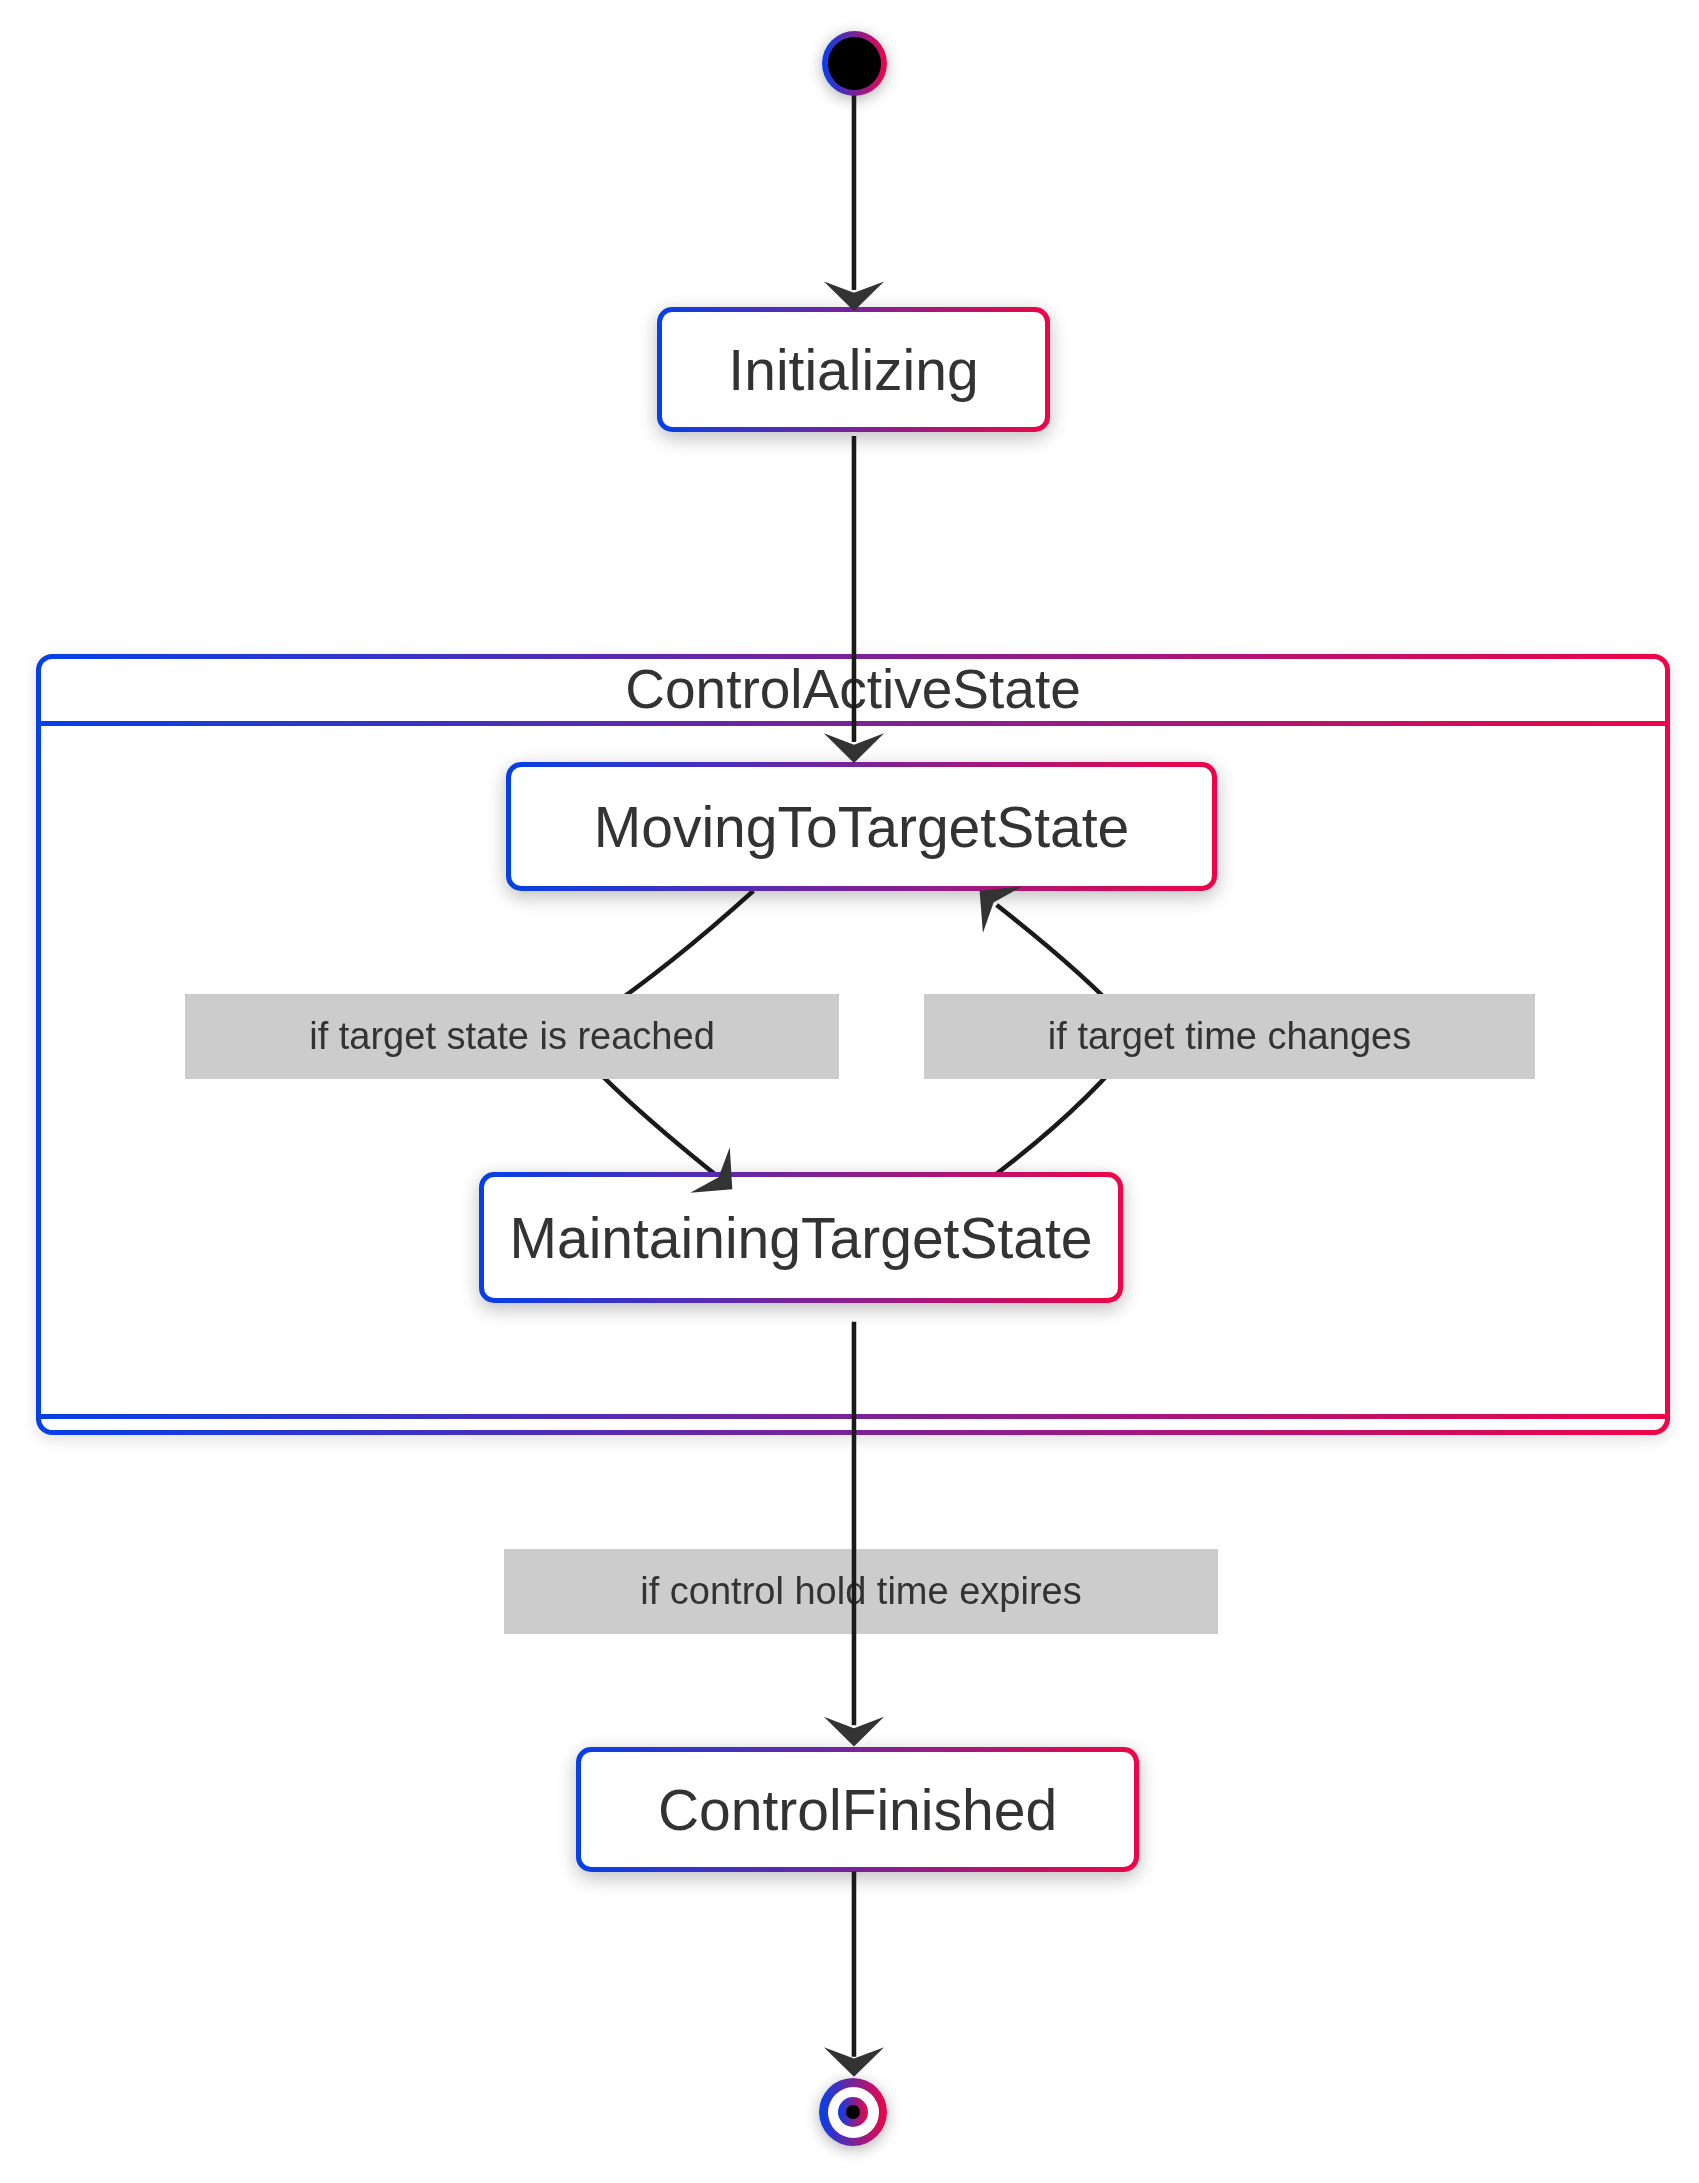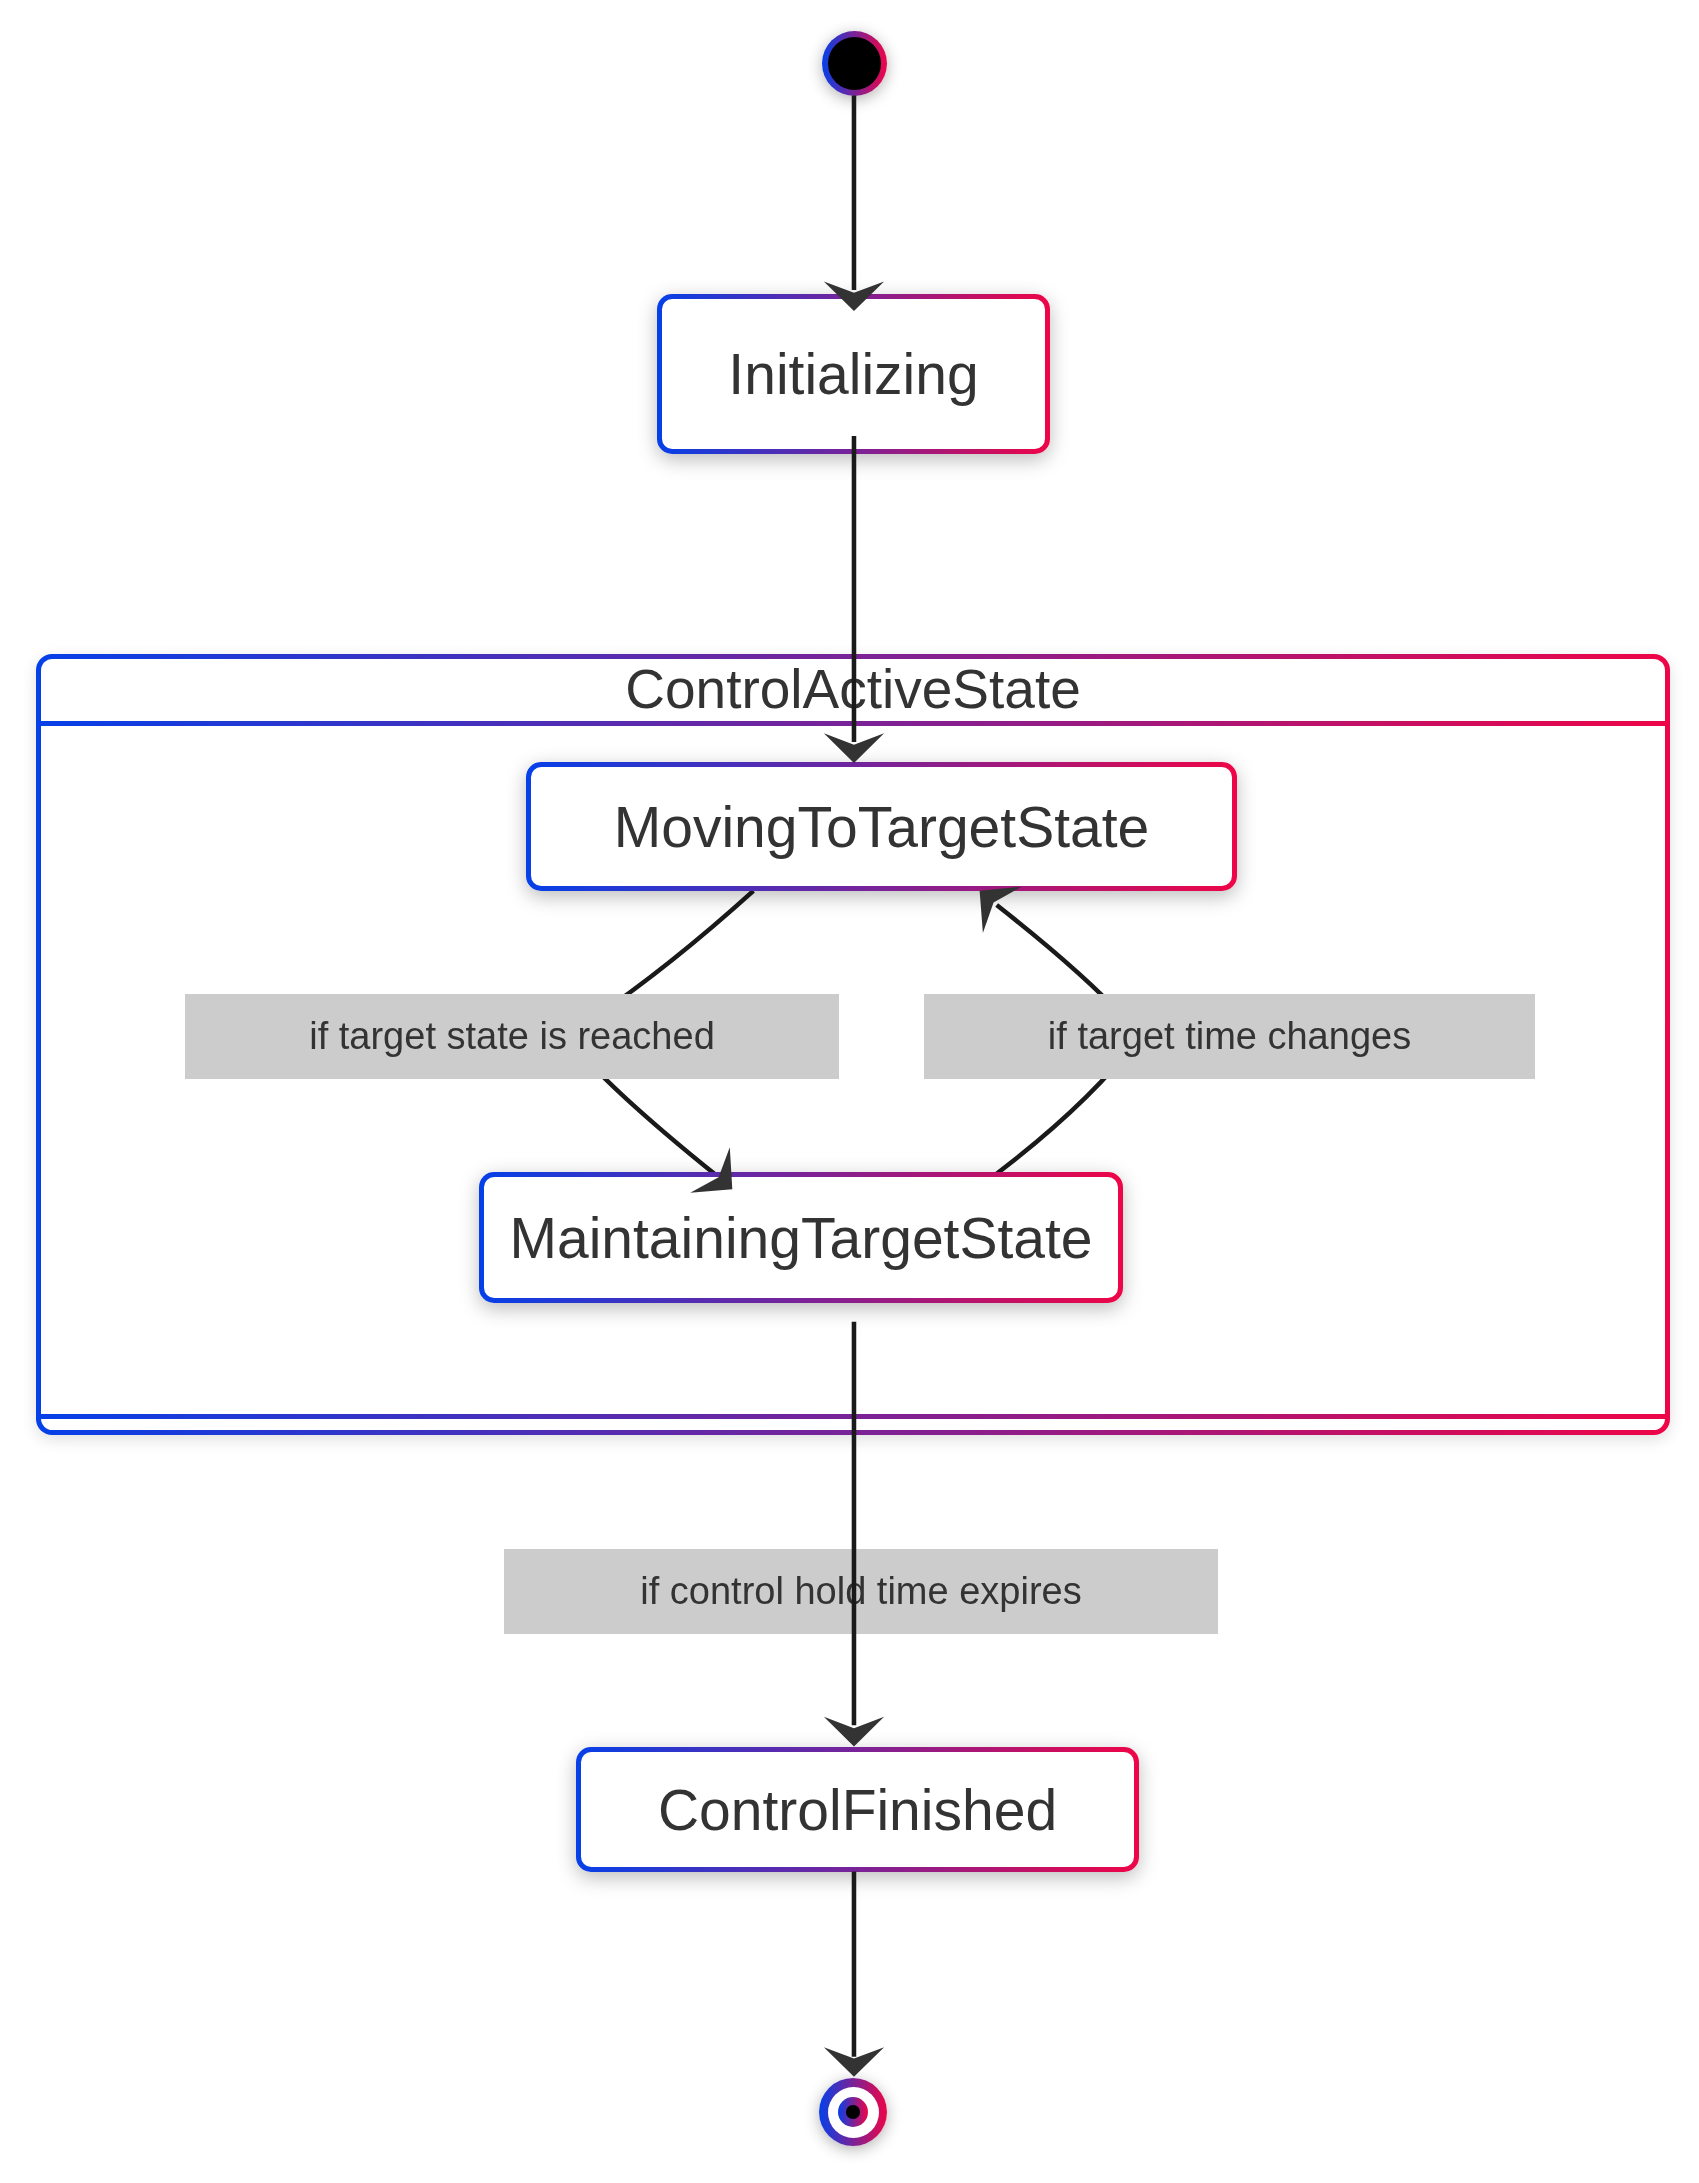--- a/index.html
+++ b/index.html
@@ -99,25 +99,25 @@
   </svg>
 
   <div class="edge-label" style="left:185px; top:994px; width:654px; height:85px;">if target state is reached</div>
   <div class="edge-label" style="left:924px; top:994px; width:611px; height:85px;">if target time changes</div>
   <div class="edge-label" style="left:504px; top:1549px; width:714px; height:85px;">if control hold time expires</div>
 
   <div id="start-node">
     <div class="start-core"></div>
   </div>
 
-  <div class="gbox" style="left:657px; top:294px; width:393px; height:160px;">
+  <div class="gbox" style="left:657px; top:307px; width:393px; height:125px;">
     <div class="gbox-inner">Initializing</div>
   </div>
 
-  <div class="gbox" style="left:506px; top:762px; width:711px; height:129px;margin-left:20px;">
+  <div class="gbox" style="left:506px; top:762px; width:711px; height:129px;">
     <div class="gbox-inner">MovingToTargetState</div>
   </div>
 
   <div class="gbox" style="left:479px; top:1172px; width:644px; height:131px;">
     <div class="gbox-inner">MaintainingTargetState</div>
   </div>
 
   <div class="gbox" style="left:576px; top:1747px; width:563px; height:125px;">
     <div class="gbox-inner">ControlFinished</div>
   </div>

